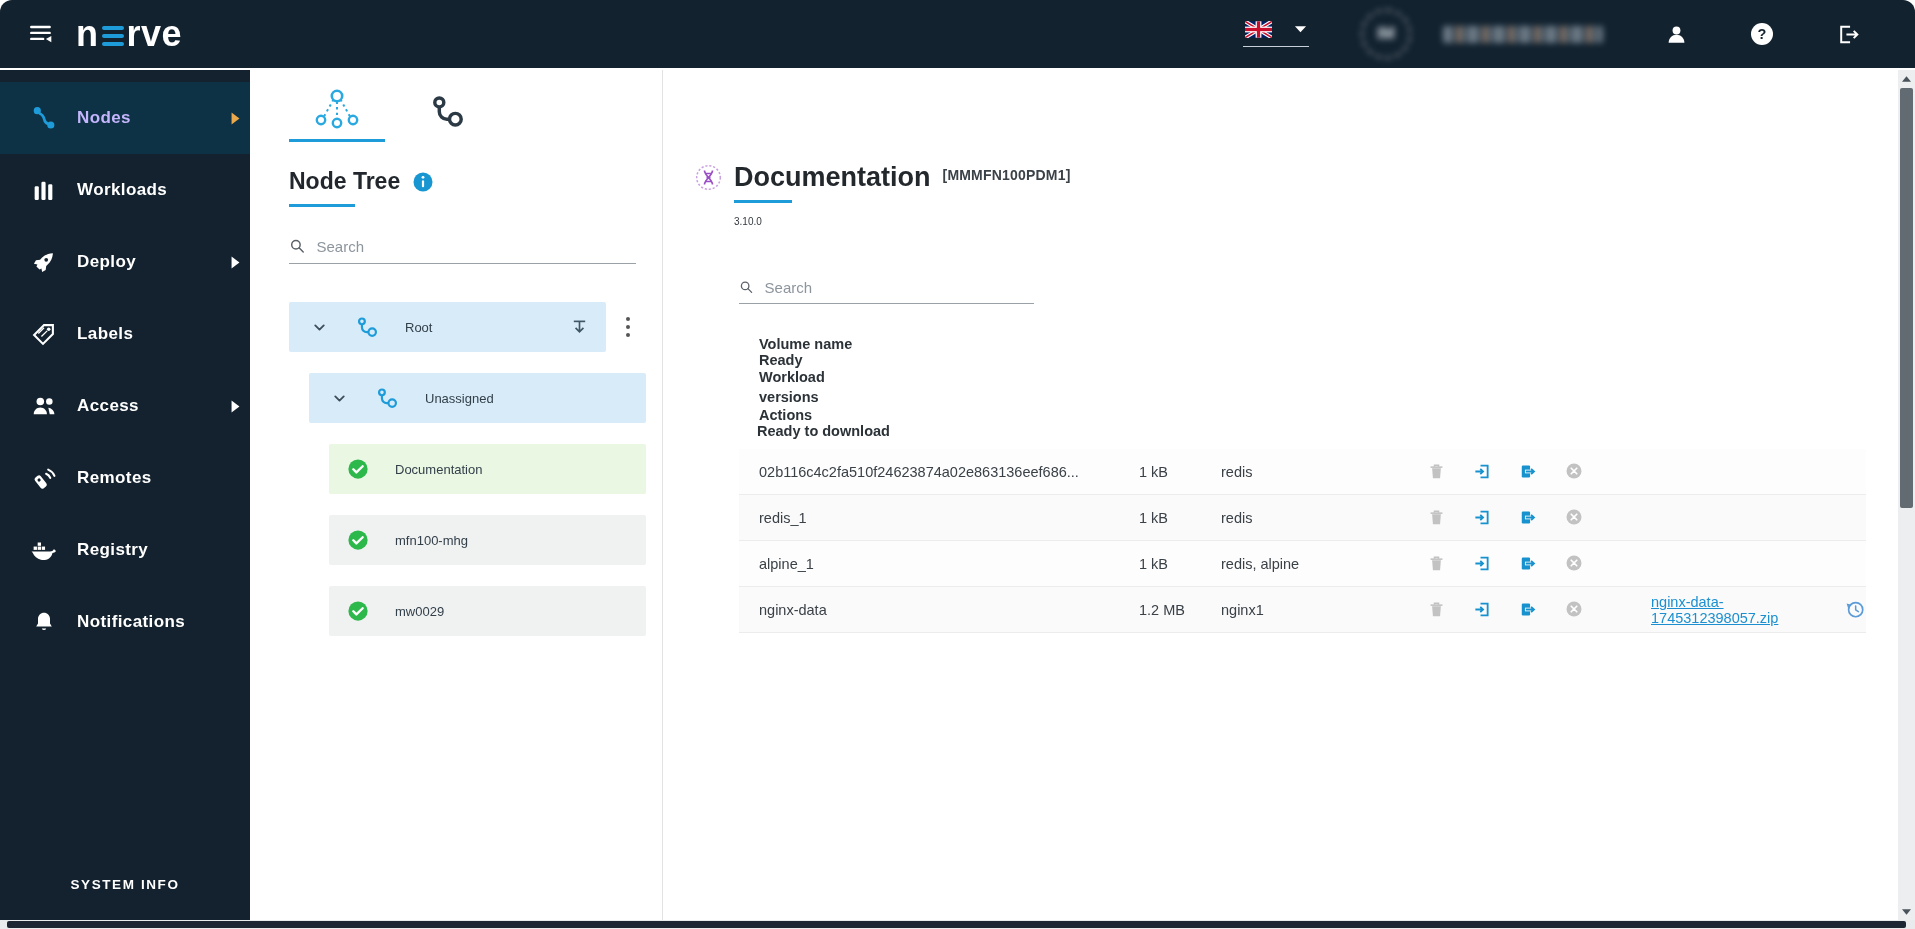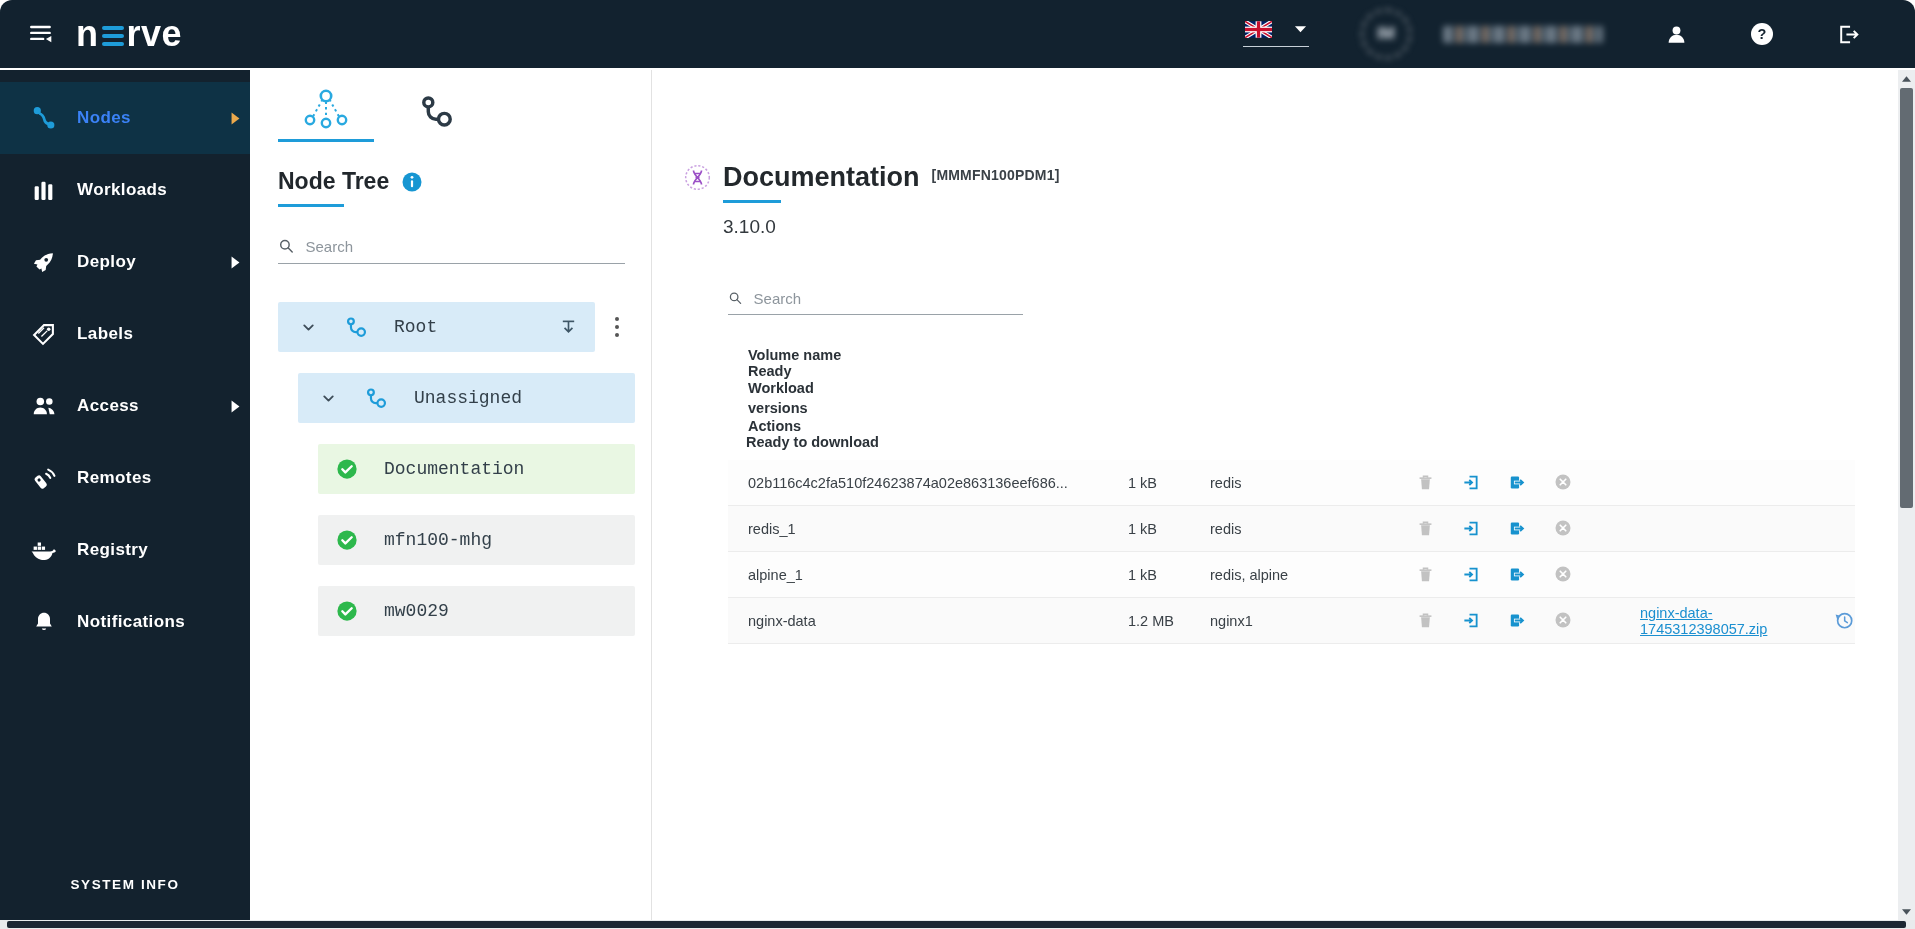--- a/index.html
+++ b/index.html
@@ -29,28 +29,28 @@
 
   
   .body { flex:1 1 auto; display:flex; border-top:2px solid #fff; min-height:0; }
 
   
   .sidebar { width:250px; flex:0 0 250px; background:#13222e; display:flex; flex-direction:column; padding-top:12px; }
   .side-item { height:72px; display:flex; align-items:center; padding-left:30px; cursor:pointer;
     color:#fff; position:relative; }
   .side-item .side-icon { width:27px; display:flex; justify-content:center; color:#fff; }
   .side-label { margin-left:20px; font-size:17px; font-weight:600; letter-spacing:.4px; }
-  .side-item.active { background:#0e3245; color:#3b82f6; }
+  .side-item.active { background:#0e3245; color:#c4b5fd; }
   .side-item.active .side-icon { color:#1e9cd9; }
   .side-arrow { position:absolute; right:8px; width:13px; height:15px; }
   .side-footer { margin-top:auto; margin-bottom:28px; text-align:center; color:#fff;
     font-size:13.5px; font-weight:700; letter-spacing:1.6px; }
 
   
-  .content { flex:1 1 auto; display:flex; background:#fff; min-width:0; }
+  .content { flex:1 1 auto; display:flex; background:#fff; min-width:0;padding-left:11px; }
   .left-panel { width:402px; flex:0 0 402px; border-right:1px solid #e2e2e2;
     padding:18px 0 0 28px; }
   .panel-tabs { display:flex; align-items:flex-end; gap:28px; }
   .panel-tab { display:flex; justify-content:center; padding-bottom:9px; cursor:pointer; }
   .panel-tab.active { width:96px; border-bottom:3px solid #1e9cd9; }
   .panel-tab.plain { width:70px; border-bottom:3px solid transparent; }
 
   .nt-title-row { margin-top:26px; display:flex; align-items:center; gap:13px; }
   .nt-title { font-size:23px; font-weight:700; color:#21272c; }
   .accent-underline { height:3px; background:#1e9cd9; margin-top:9px; }
@@ -65,35 +65,35 @@
 
   .tree { margin-top:38px; }
   .tree-line { display:flex; align-items:center; margin-bottom:21px; }
   .tree-row { height:50px; display:flex; align-items:center; border-radius:2px; cursor:pointer; }
   .tree-row.group { background:#d8ebf8; padding:0 16px 0 22px; }
   .row-root { width:317px; }
   .row-unassigned { width:337px; margin-left:20px; }
   .tree-row.leaf { width:317px; margin-left:40px; padding-left:18px; }
   .leaf.selected { background:#e9f7e3; }
   .leaf.plain { background:#f0f1f1; }
-  .tree-label { font-size:18px; color:#33404a; margin-left:26px;font-family:Liberation Mono, monospace; }
+  .tree-label { font-size:13px; color:#33404a; margin-left:26px; }
   .tree-node-icon { margin-left:28px; color:#1e9cd9; }
   .tree-dl { margin-left:auto; color:#3e5666; cursor:pointer; display:flex; }
   .kebab { margin-left:14px; cursor:pointer; display:flex; flex-direction:column; gap:4px; padding:6px; }
   .kebab i { width:4px; height:4px; border-radius:50%; background:#555; }
 
   
   .main-panel { flex:1 1 auto; min-width:0; }
   .doc-header { margin:94px 0 0 32px; display:flex; gap:12px; }
   .doc-title-wrap { }
   .doc-title-line { display:flex; align-items:flex-start; gap:12px; }
   .doc-title { font-size:27px; font-weight:700; color:#23282c; line-height:1; }
   .doc-serial { font-size:14px; font-weight:600; color:#3a4147; padding-top:3px; letter-spacing:.2px; }
   .doc-underline { width:58px; }
-  .doc-version { margin:13px 0 0 0; font-size:19px; color:#33393e; }
+  .doc-version { margin:13px 0 0 0; font-size:10px; color:#33393e; }
 
   .tabs { display:flex; margin:27px 0 0 62px; }
   .tab { padding:8px 22px 9px; font-size:15.5px; font-weight:700; letter-spacing:.4px;
     color:#57646c; cursor:pointer; border-bottom:3px solid transparent; }
   .tab.active { color:#1796d2; border-bottom-color:#1796d2; }
 
   .main-search { margin:52px 0 0 76px; width:295px; }
 
   .table { margin:20px 0 0 76px; width:1127px; font-size:14.5px; }
   .thead { display:flex; color:#2b3238; font-weight:600; padding:12px 0 10px;flex-direction:column; }

